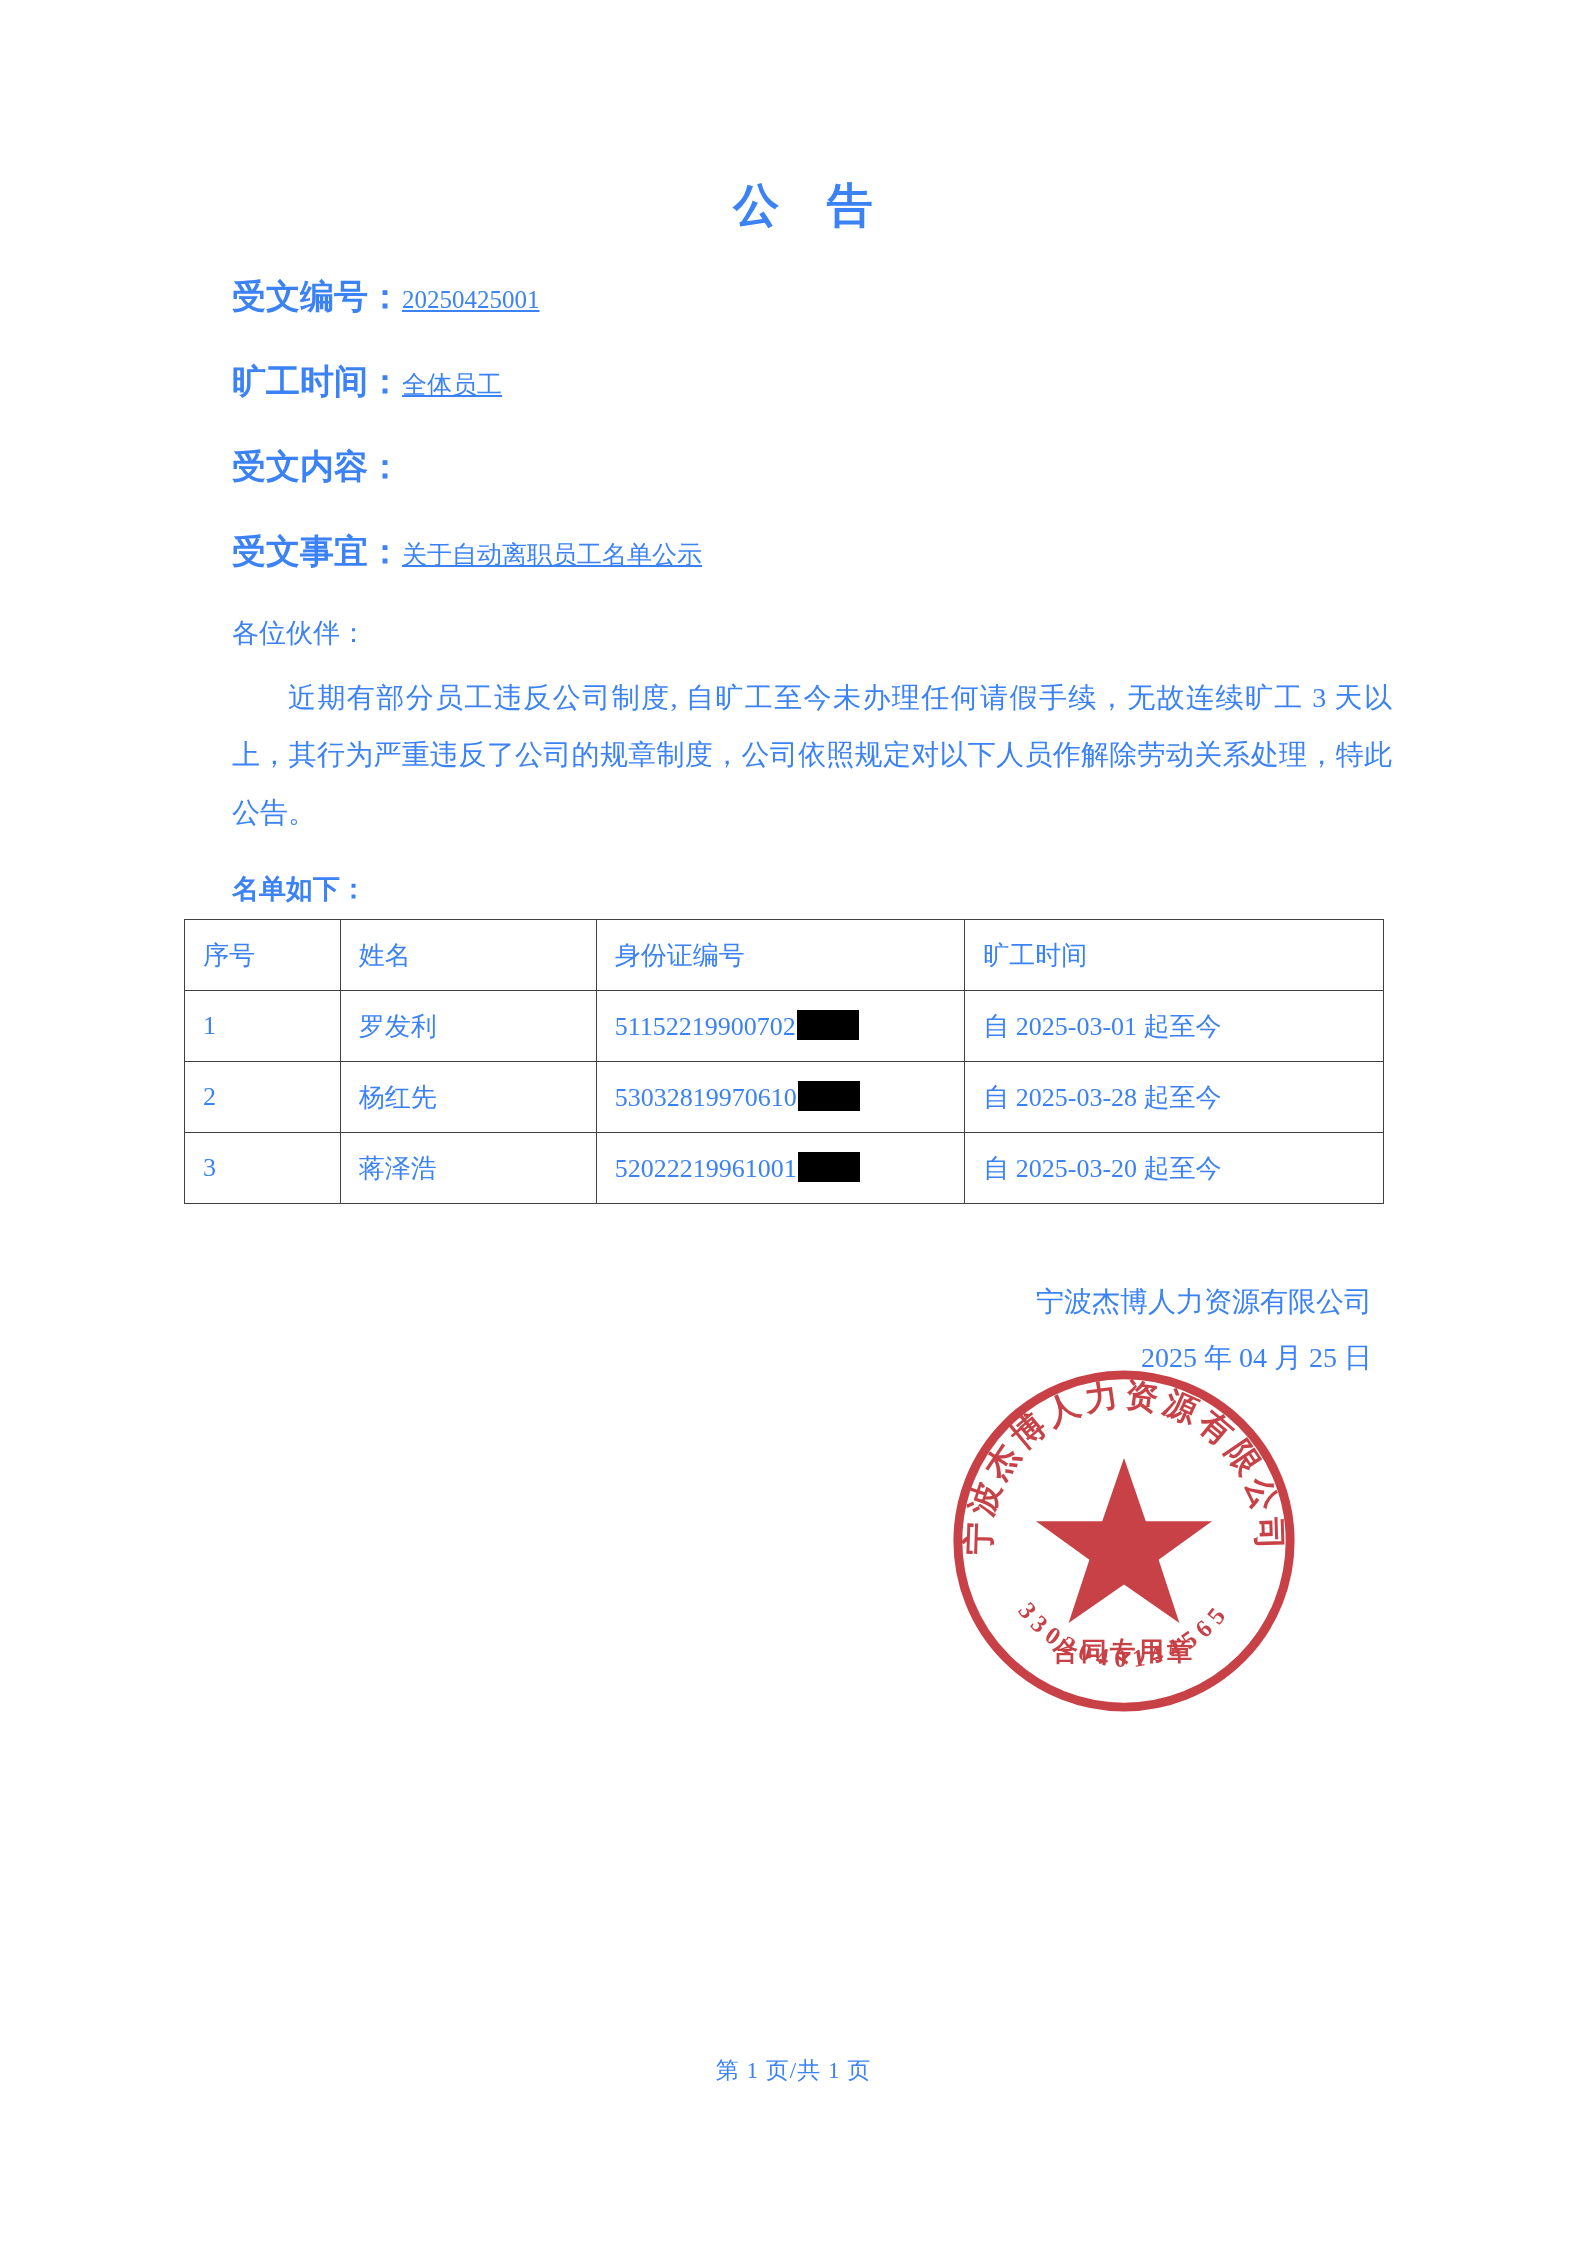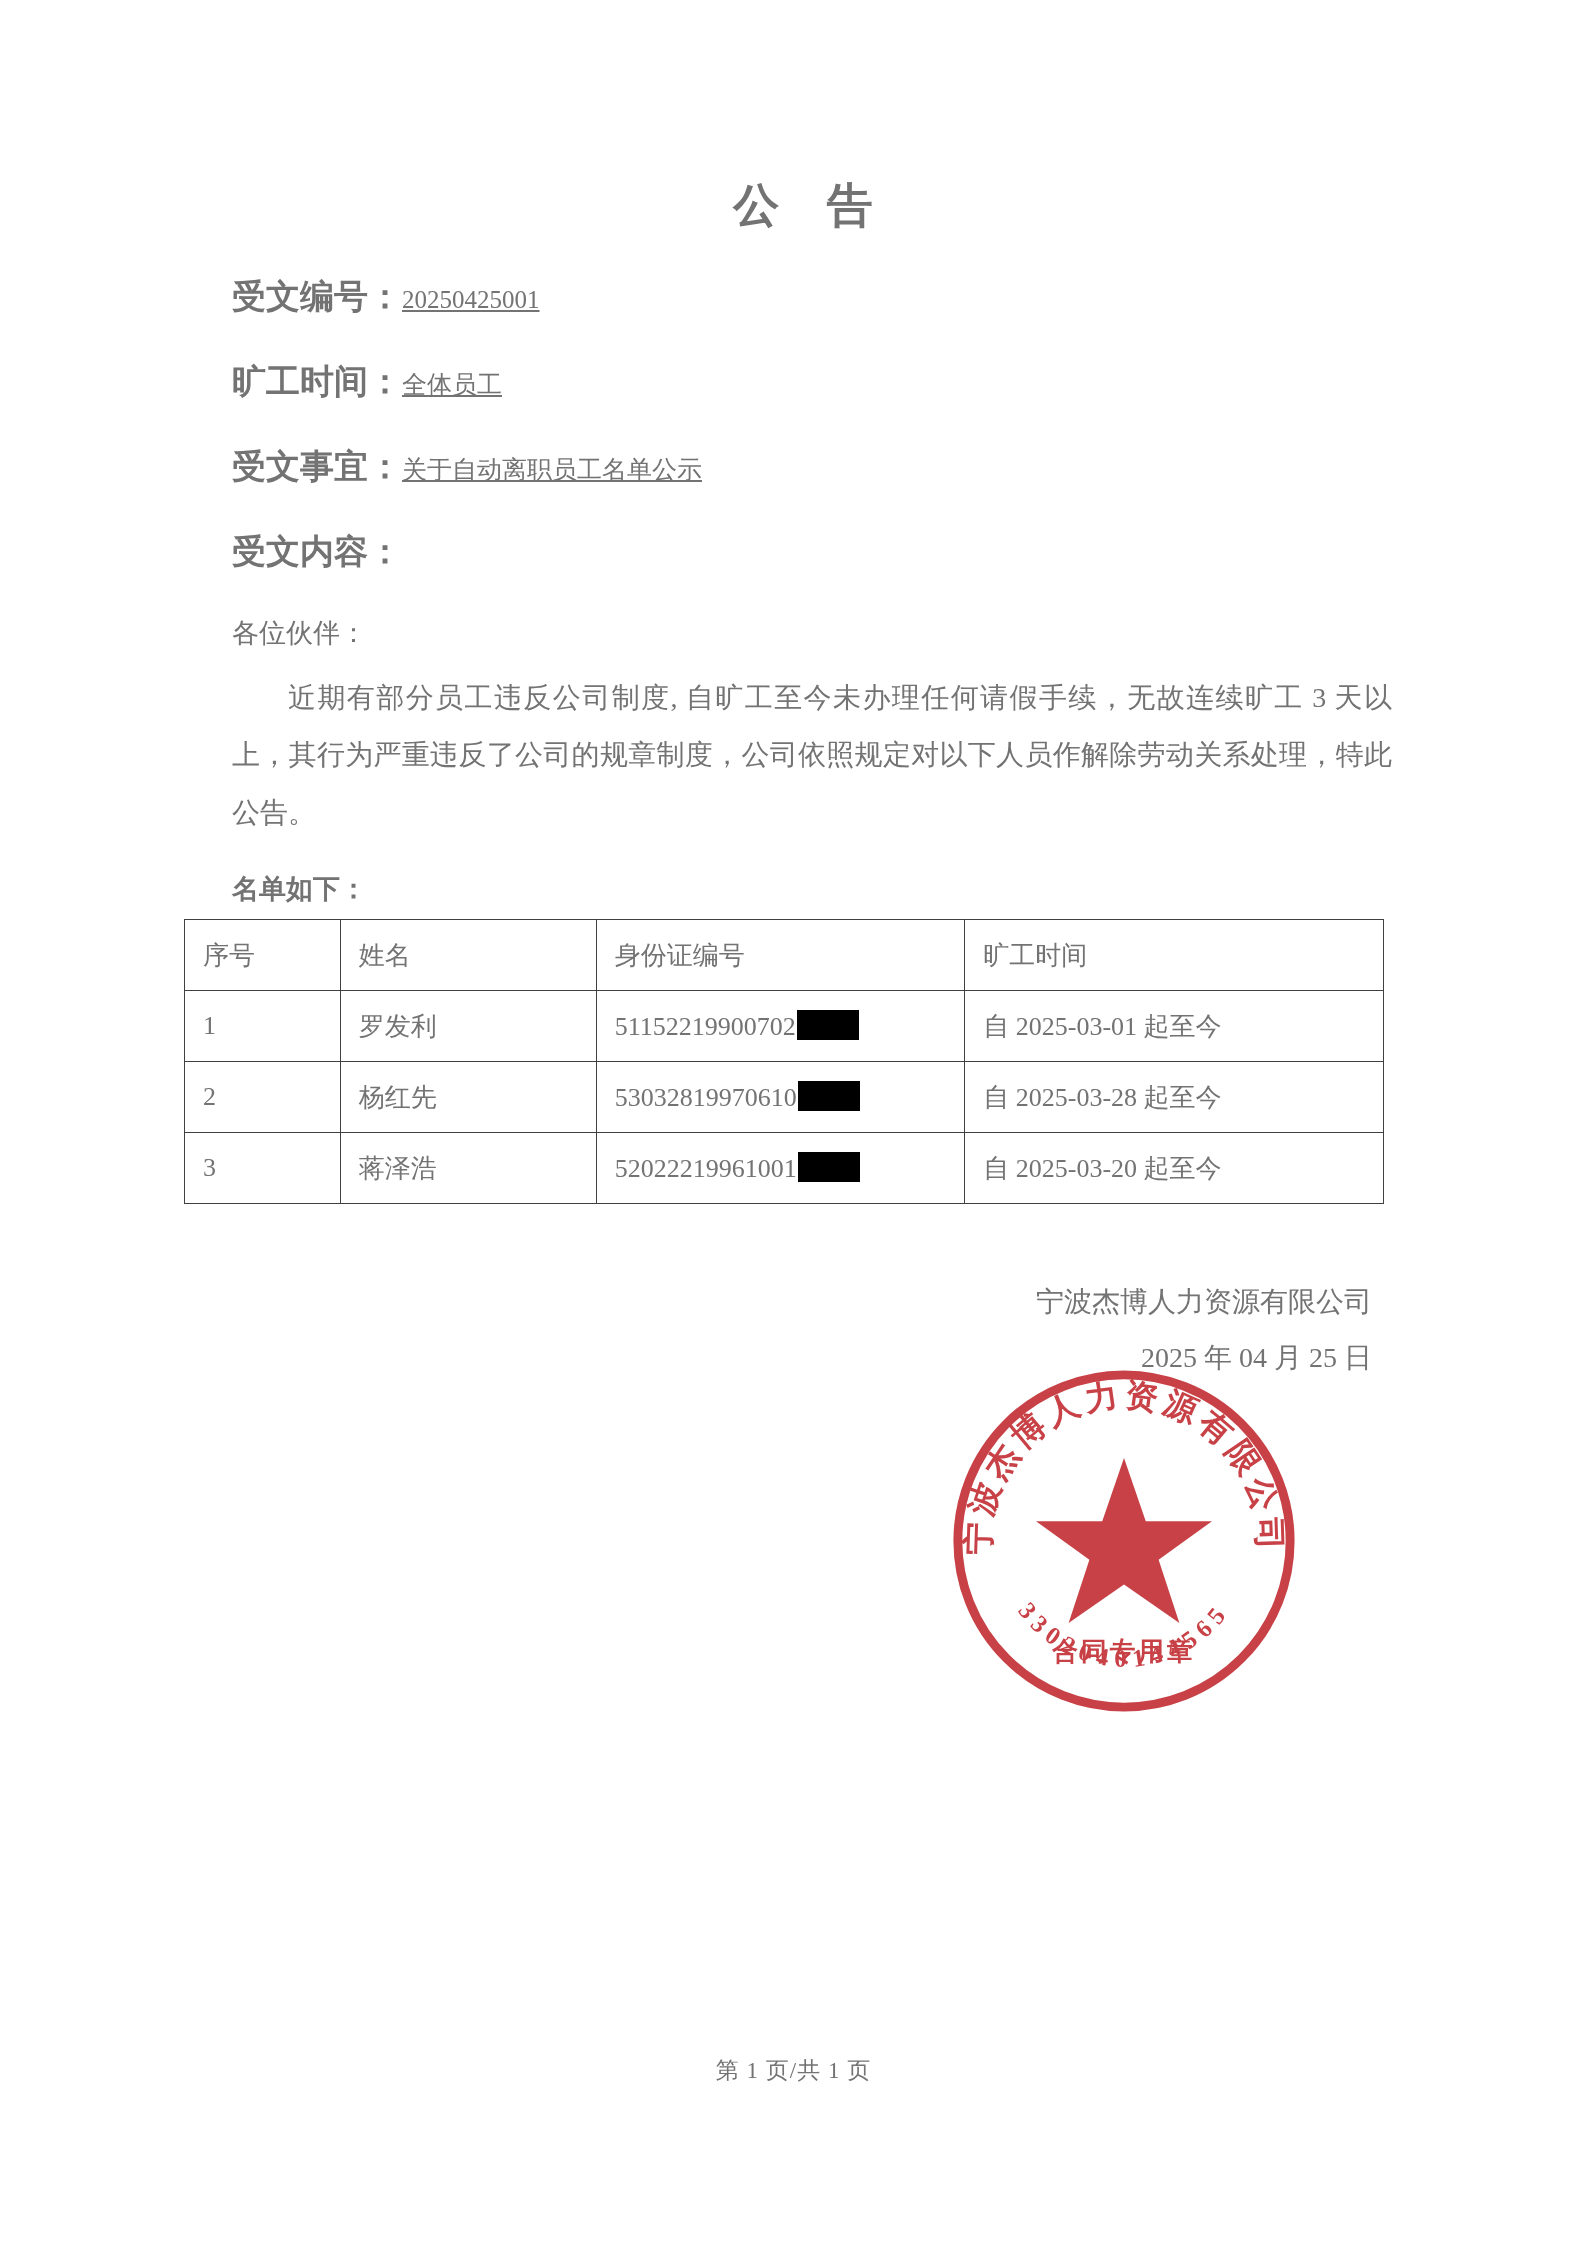--- a/index.html
+++ b/index.html
@@ -7,21 +7,21 @@
     padding: 0;
     background: #ffffff;
   }
   .page {
     position: relative;
     width: 1587px;
     height: 2245px;
     margin: 0 auto;
     background: #ffffff;
     font-family: "Liberation Serif", "DejaVu Serif", serif;
-    color: #737373;
+    color: #3b82f6;
     overflow: hidden;
   }
   .content {
     position: absolute;
     left: 232px;
     top: 0;
     width: 1160px;
   }
   .doc-title {
     text-align: center;
@@ -137,25 +137,25 @@
 
     <div class="field-row">
       <span class="field-label">受文编号：</span><span class="field-value">20250425001</span>
     </div>
 
     <div class="field-row">
       <span class="field-label">旷工时间：</span><span class="field-value">全体员工</span>
     </div>
 
     <div class="field-row">
+      <span class="field-label">受文内容：</span><span class="field-value"></span>
+    </div>
+
+    <div class="field-row">
       <span class="field-label">受文事宜：</span><span class="field-value">关于自动离职员工名单公示</span>
-    </div>
-
-    <div class="field-row">
-      <span class="field-label">受文内容：</span><span class="field-value"></span>
     </div>
 
     <div class="salutation">各位伙伴：</div>
 
     <div class="body-para">近期有部分员工违反公司制度, 自旷工至今未办理任何请假手续，无故连续旷工 3 天以上，其行为严重违反了公司的规章制度，公司依照规定对以下人员作解除劳动关系处理，特此公告。</div>
 
     <div class="list-label">名单如下：</div>
 
     <table class="name-table">
       <thead>

